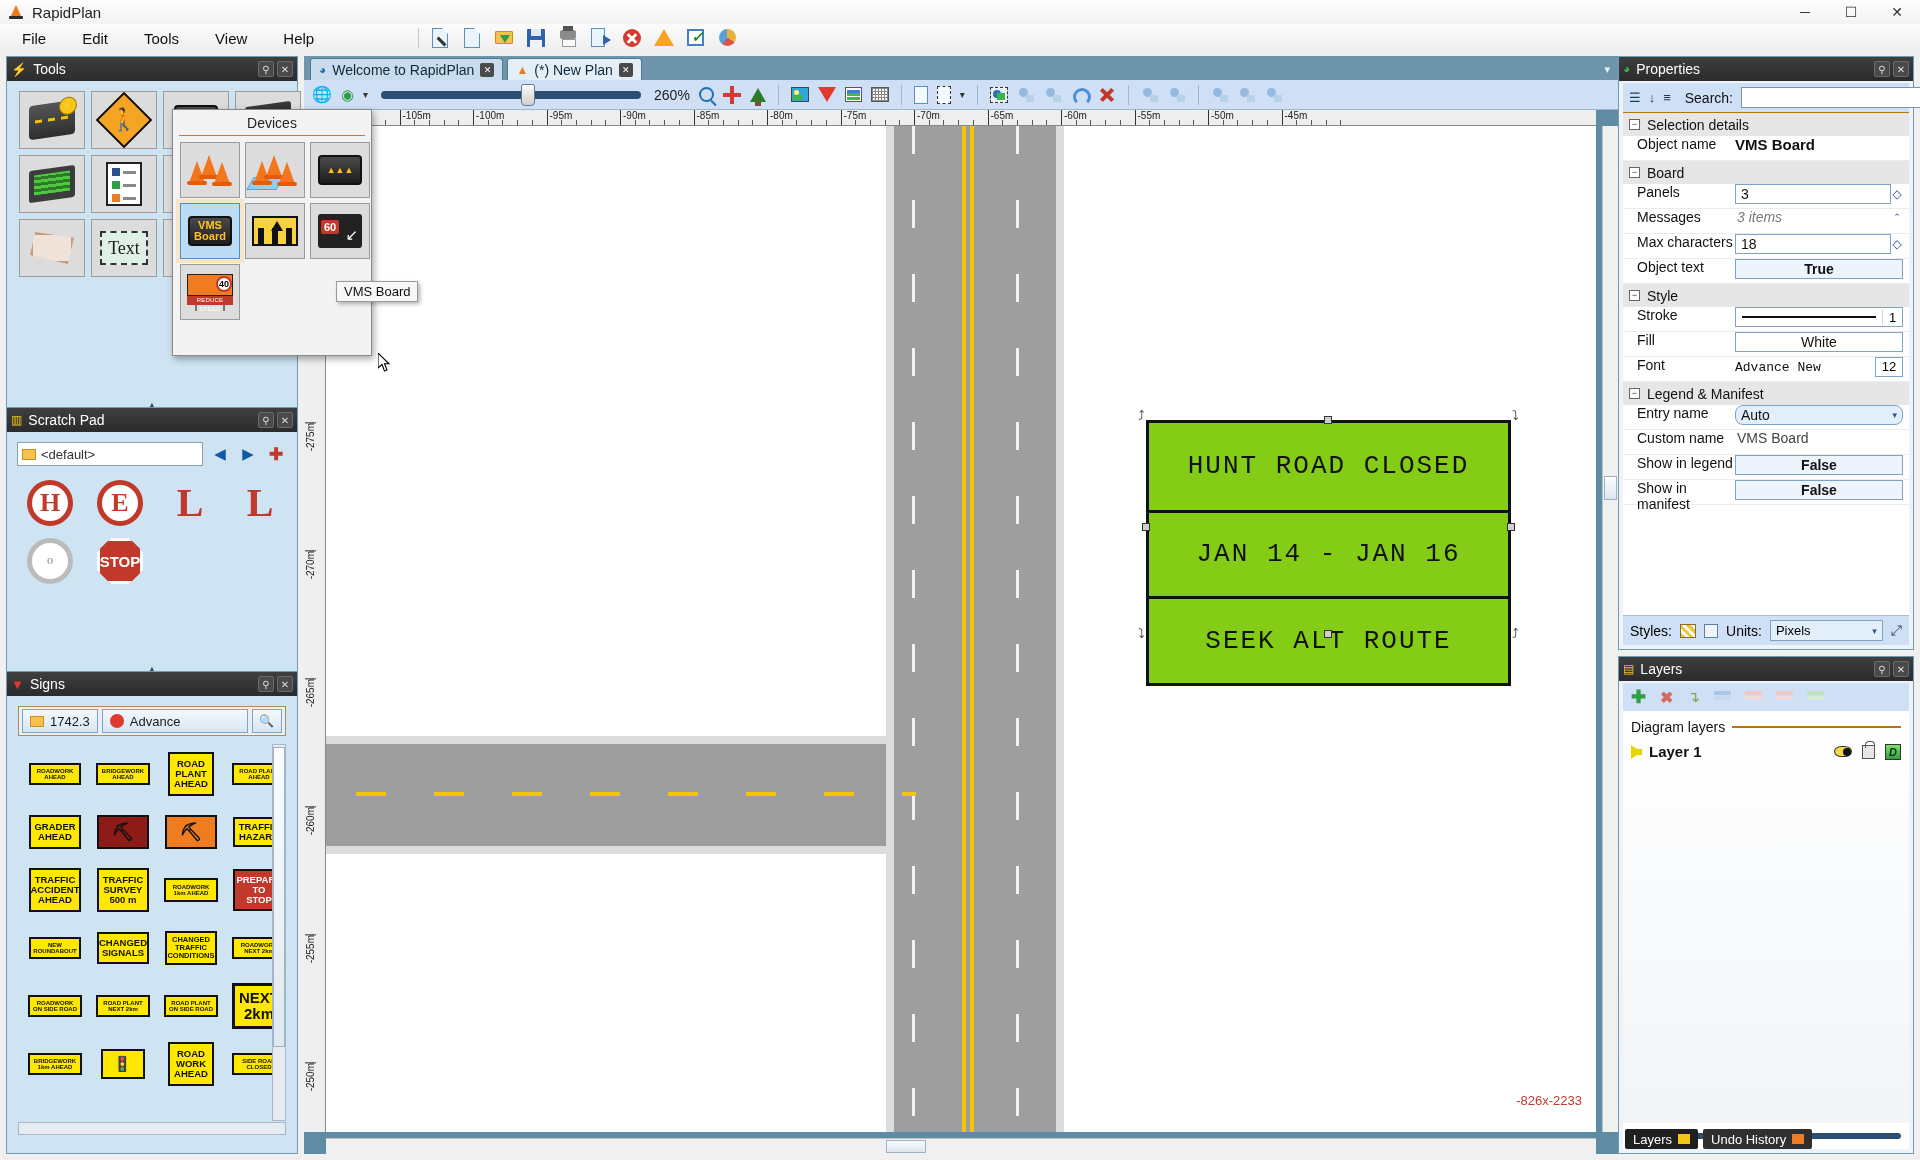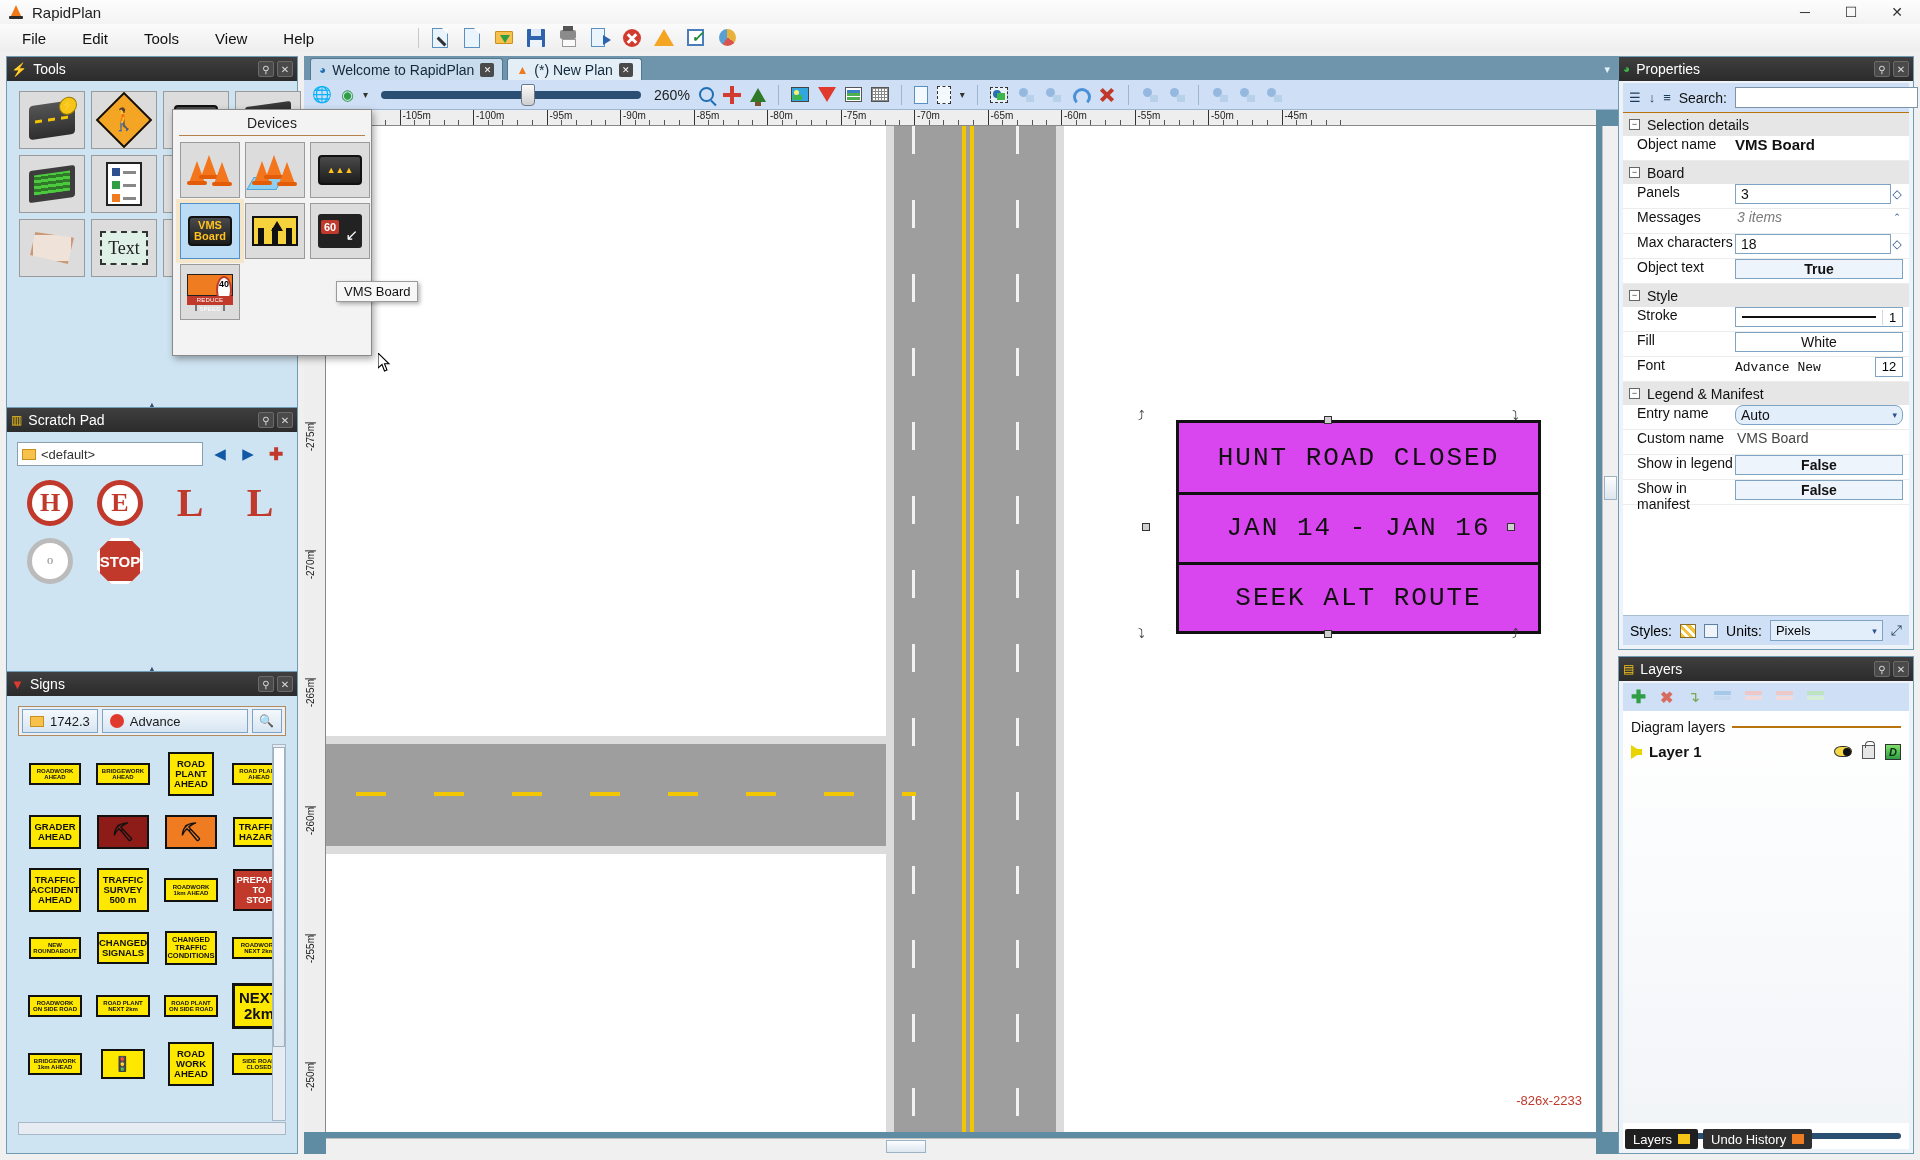--- a/index.html
+++ b/index.html
@@ -142,21 +142,21 @@
   .cmat{position:absolute;left:-2px;bottom:-3px;width:30px;height:13px;background:#8fd0f2;border:1px solid #4fa5d8;transform:skewX(-30deg);}
   .art-barrier{width:46px;height:30px;background:#f6d23c;border:2px solid #111;position:relative;display:flex;align-items:flex-end;justify-content:space-around;}
   .art-barrier i{display:block;width:6px;height:16px;background:#111;}
   .art-barrier:before{content:"";position:absolute;left:17px;top:3px;width:0;height:0;border-left:6px solid transparent;border-right:6px solid transparent;border-bottom:10px solid #111;}
   .art-speed{width:44px;height:34px;background:#222;position:relative;border-radius:3px;}
   .art-speed .sp{position:absolute;left:3px;top:6px;background:#c0392b;color:#fff;font-size:11px;font-weight:bold;padding:1px 3px;border-radius:2px;}
   .art-speed .dar{position:absolute;right:4px;bottom:4px;color:#fff;font-size:15px;}
   .art-tma{width:50px;height:40px;position:relative;}
   .art-tma .bd{position:absolute;left:2px;top:2px;width:46px;height:22px;background:#f07c22;border:1px solid #222;}
   .art-tma .lbl{position:absolute;left:2px;top:24px;width:46px;height:9px;background:#c0392b;color:#fff;font-size:6px;text-align:center;line-height:9px;letter-spacing:.2px;}
-  .art-tma .circ{position:absolute;right:3px;top:4px;width:16px;height:28px;border-radius:50%;background:#fff;border:2px solid #c0392b;font-size:9px;font-weight:bold;text-align:center;line-height:13px;}
+  .art-tma .circ{position:absolute;right:3px;top:4px;width:16px;height:16px;border-radius:50%;background:#fff;border:2px solid #c0392b;font-size:9px;font-weight:bold;text-align:center;line-height:13px;}
   .art-tma .legs{position:absolute;left:10px;top:33px;width:30px;height:6px;border-left:2px solid #777;border-right:2px solid #777;transform:skewX(0);}
   .dev-tooltip{position:absolute; left:163px; top:171px; background:#f7f7f7; border:1px solid #9a9a9a;
      padding:2px 7px; font-size:13px; color:#111; box-shadow:2px 2px 4px rgba(0,0,0,.3); white-space:nowrap; z-index:60;}
   .cursor-arrow{position:absolute; left:205px; top:243px; width:14px; height:20px; z-index:61; pointer-events:none;}
 
   
   #scratch { left:6px; top:407px; width:292px; height:270px; }
   .sp-body { position:absolute; left:6px; top:28px; right:6px; bottom:16px; background:#cfe4f2; }
   .sp-bar { display:flex; align-items:center; gap:6px; padding:6px 4px; }
   .sp-combo { flex:1; height:24px; background:#fff; border:1px solid #8a9fb0; display:flex; align-items:center; gap:5px; padding:0 4px; font-size:13px; color:#333; }
@@ -268,34 +268,34 @@
   .centerline2{position:absolute;left:84px;top:0;width:4px;height:100%;background:#f2c600;}
   .dashcol{position:absolute;top:0;width:3px;height:100%;
      background:repeating-linear-gradient(180deg,#f2f2f2 0 28px, transparent 28px 74px);}
   .road-horiz{position:absolute;left:0;top:610px;width:560px;height:118px;background:#9e9e9e;}
   .road-horiz .edge-t{position:absolute;left:0;top:0;width:100%;height:8px;background:#dcdcdc;}
   .road-horiz .edge-b{position:absolute;left:0;bottom:0;width:100%;height:8px;background:#dcdcdc;}
   .dashrow{position:absolute;left:30px;top:56px;width:560px;height:4px;
      background:repeating-linear-gradient(90deg,#f2c600 0 30px, transparent 30px 78px);}
 
   
-  .vmsboard{position:absolute;left:820px;top:294px;width:365px;height:214px;background:#d946ef;border:3px solid #111;margin-left:30px;}
+  .vmsboard{position:absolute;left:820px;top:294px;width:365px;height:266px;background:#84cc16;border:3px solid #111;}
   .vmsrow{height:33.33%;display:flex;align-items:center;justify-content:center;
      font-family:"Liberation Mono","DejaVu Sans Mono",monospace;font-size:26px;letter-spacing:2px;color:#111;}
   .vmsrow+.vmsrow{border-top:3px solid #111;}
   .handle{position:absolute;width:8px;height:8px;background:#cfcfcf;border:1px solid #333;}
   .rot-handle{position:absolute;width:13px;height:13px;color:#333;font-size:13px;}
   .coord{position:absolute;right:14px;bottom:24px;color:#c0392b;font-size:13px;}
 
   
   #props { right:6px; top:56px; width:296px; height:594px; background:#eef3f8; }
   .pr-body{position:absolute;left:4px;top:26px;right:4px;bottom:4px;background:#fff;display:flex;flex-direction:column;}
   .pr-toolbar{height:30px;background:#cfe0f6;display:flex;align-items:center;gap:8px;padding:0 6px;border-bottom:1px solid #b8730c;}
   .pr-ticon{font-size:13px;color:#1b3a57;}
-  .pr-search-lab{font-size:14px;color:#111;margin-left:0;}
+  .pr-search-lab{font-size:14px;color:#111;margin-left:6px;}
   .pr-search{flex:1;height:21px;background:#fff;border:1px solid #7a94ab;}
   .pr-rows{flex:1;overflow:hidden;background:#fff;}
   .pr-group{display:flex;align-items:center;gap:7px;background:#e6e6e6;height:23px;padding-left:6px;
             font-size:14px;color:#111;}
   .pr-exp{width:11px;height:11px;border:1px solid #666;background:#fff;font-size:9px;line-height:9px;text-align:center;color:#333;}
   .pr-row{display:flex;align-items:flex-start;height:25px;border-bottom:1px solid #ececec;}
   .pr-label{width:112px;padding-left:14px;font-size:14px;color:#111;}
   .pr-val{flex:1;display:flex;align-items:center;padding-right:6px;}
   .pr-field{flex:1;height:20px;border:1px solid #7fa3c3;background:#fff;display:flex;align-items:center;padding:0 5px;font-size:14px;color:#111;}
   .pr-field.btn{justify-content:center;font-weight:bold;background:#edf4fb;}

